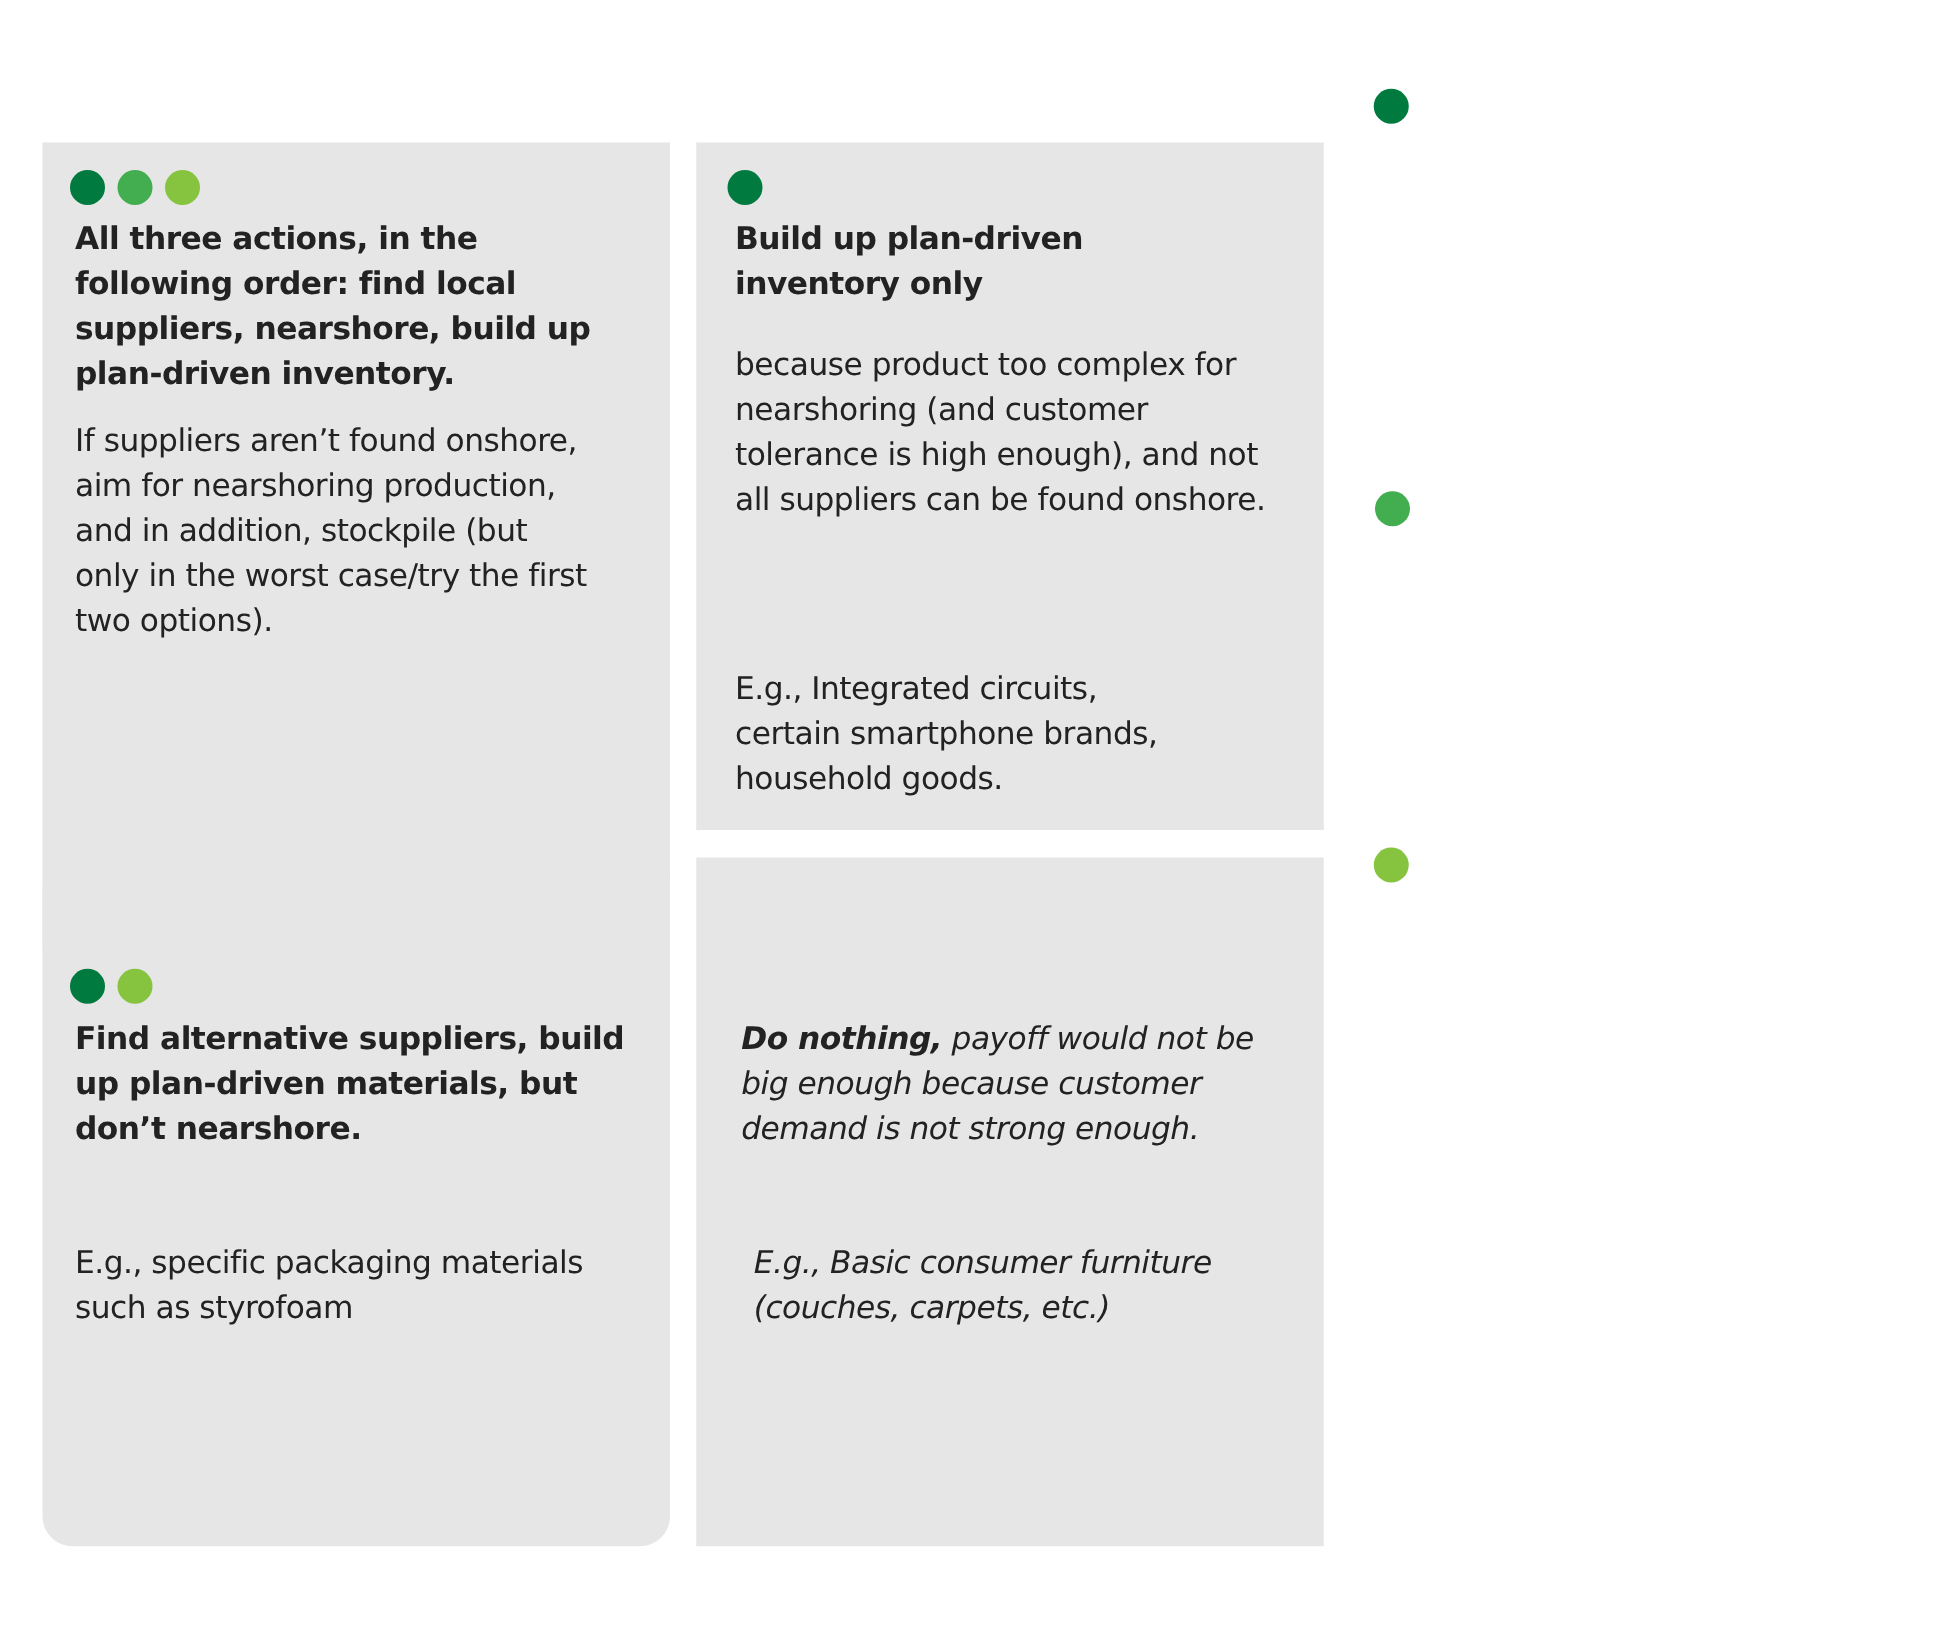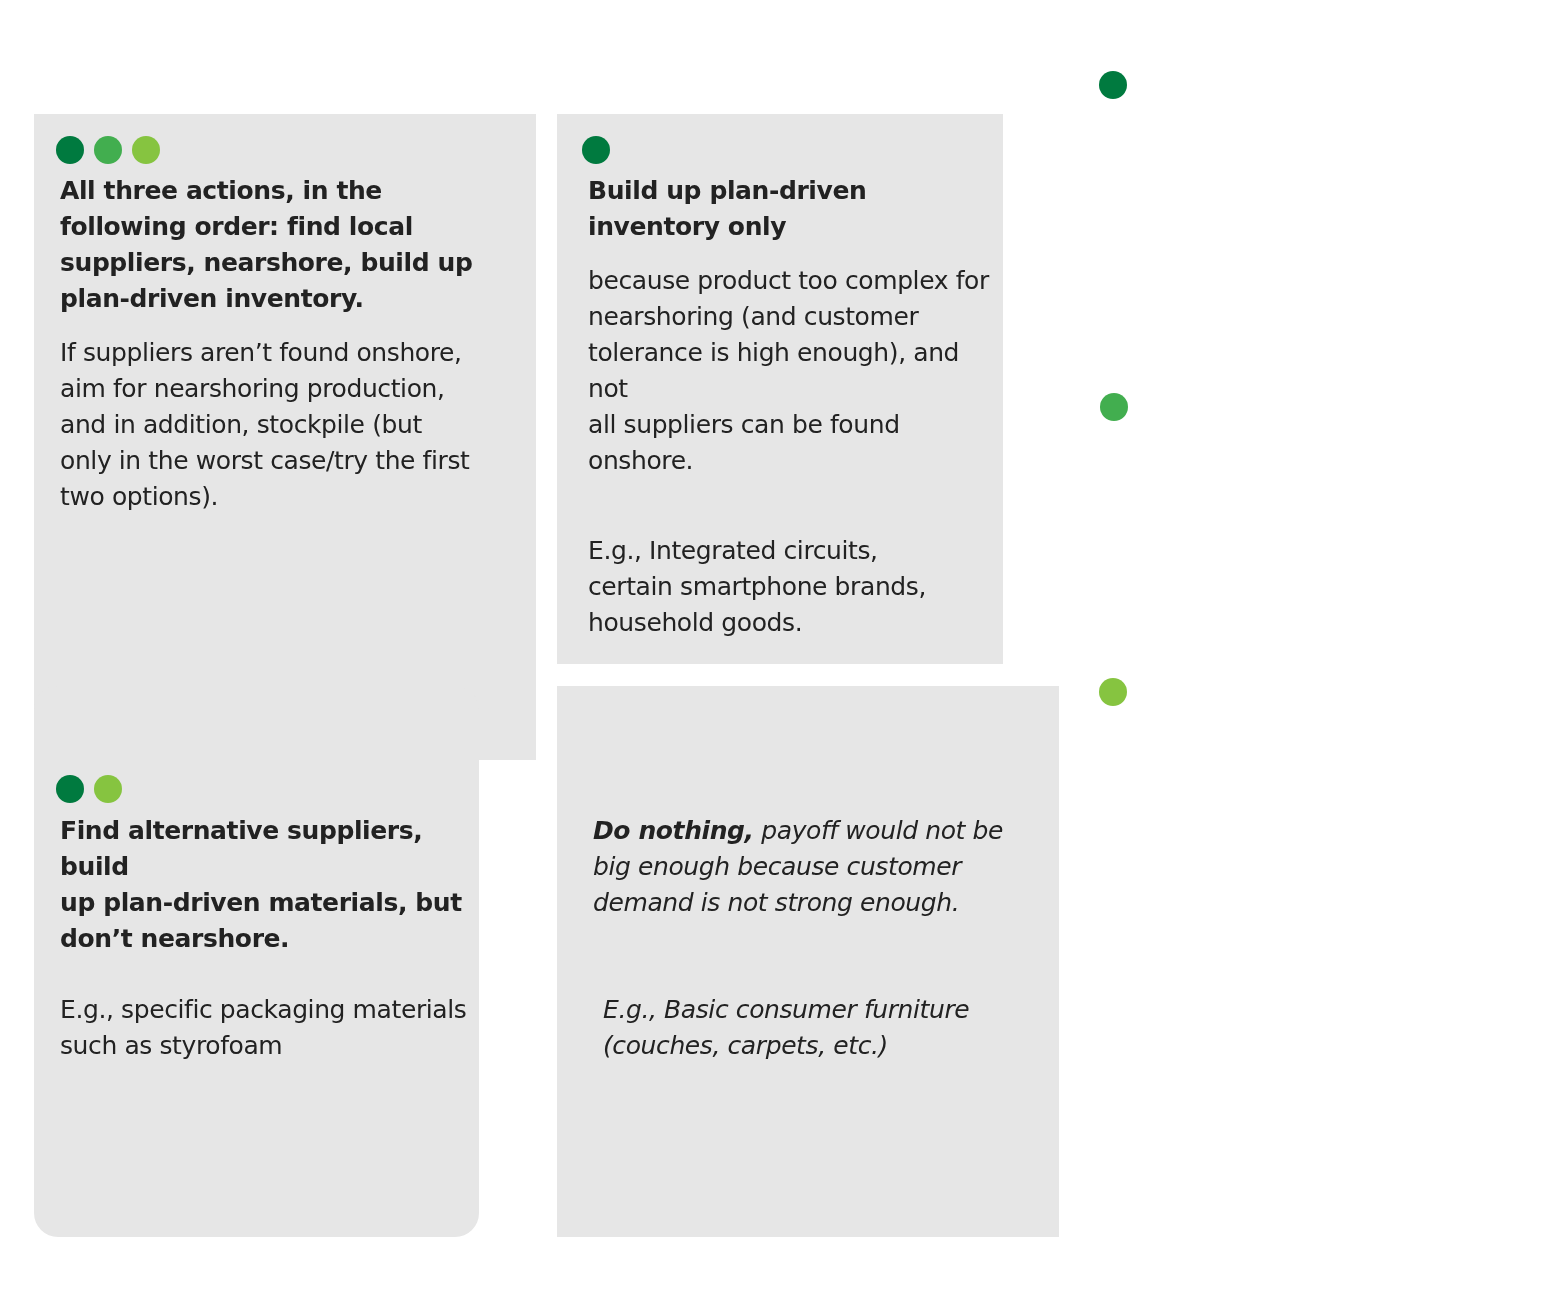--- a/index.html
+++ b/index.html
@@ -14,22 +14,22 @@
       overflow: hidden;
       font-family: "DejaVu Sans", "Liberation Sans", sans-serif;
       color: #222222;
     }
     .panel {
       position: absolute;
       background: #e6e6e6;
       box-sizing: border-box;
     }
     #p-tl { left: 34px; top: 114px; width: 502px; height: 646px; }
-    #p-tr { left: 557px; top: 114px; width: 446px; height: 550px; }
-    #p-bl { left: 34px; top: 686px; width: 445px; height: 551px; border-radius: 24px; }
+    #p-tr { left: 557px; top: 114px; width: 502px; height: 550px; }
+    #p-bl { left: 34px; top: 686px; width: 502px; height: 551px; border-radius: 24px; }
     #p-br { left: 557px; top: 686px; width: 502px; height: 551px; font-style: italic; }
 
     .dots {
       position: absolute;
       display: flex;
       gap: 10px;
     }
     .dot {
       width: 28px;
       height: 28px;
@@ -82,21 +82,21 @@
 </div>
 
 <div class="panel" id="p-tr">
   <div class="dots" style="left:25px; top:22px;">
     <span class="dot" style="background:#007A3F;"></span>
   </div>
   <div class="text-block bold" style="left:31px; top:59px;">
     <p>Build up plan-driven</p>
     <p>inventory only</p>
   </div>
-  <div class="text-block normal" style="left:31px; top:149px;">
+  <div class="text-block normal" style="left:31px; top:160px;">
     <p>because product too complex for</p>
     <p>nearshoring (and customer</p>
     <p>tolerance is high enough), and not</p>
     <p>all suppliers can be found onshore.</p>
   </div>
   <div class="text-block normal" style="left:31px; top:419px;">
     <p>E.g., Integrated circuits,</p>
     <p>certain smartphone brands,</p>
     <p>household goods.</p>
   </div>

